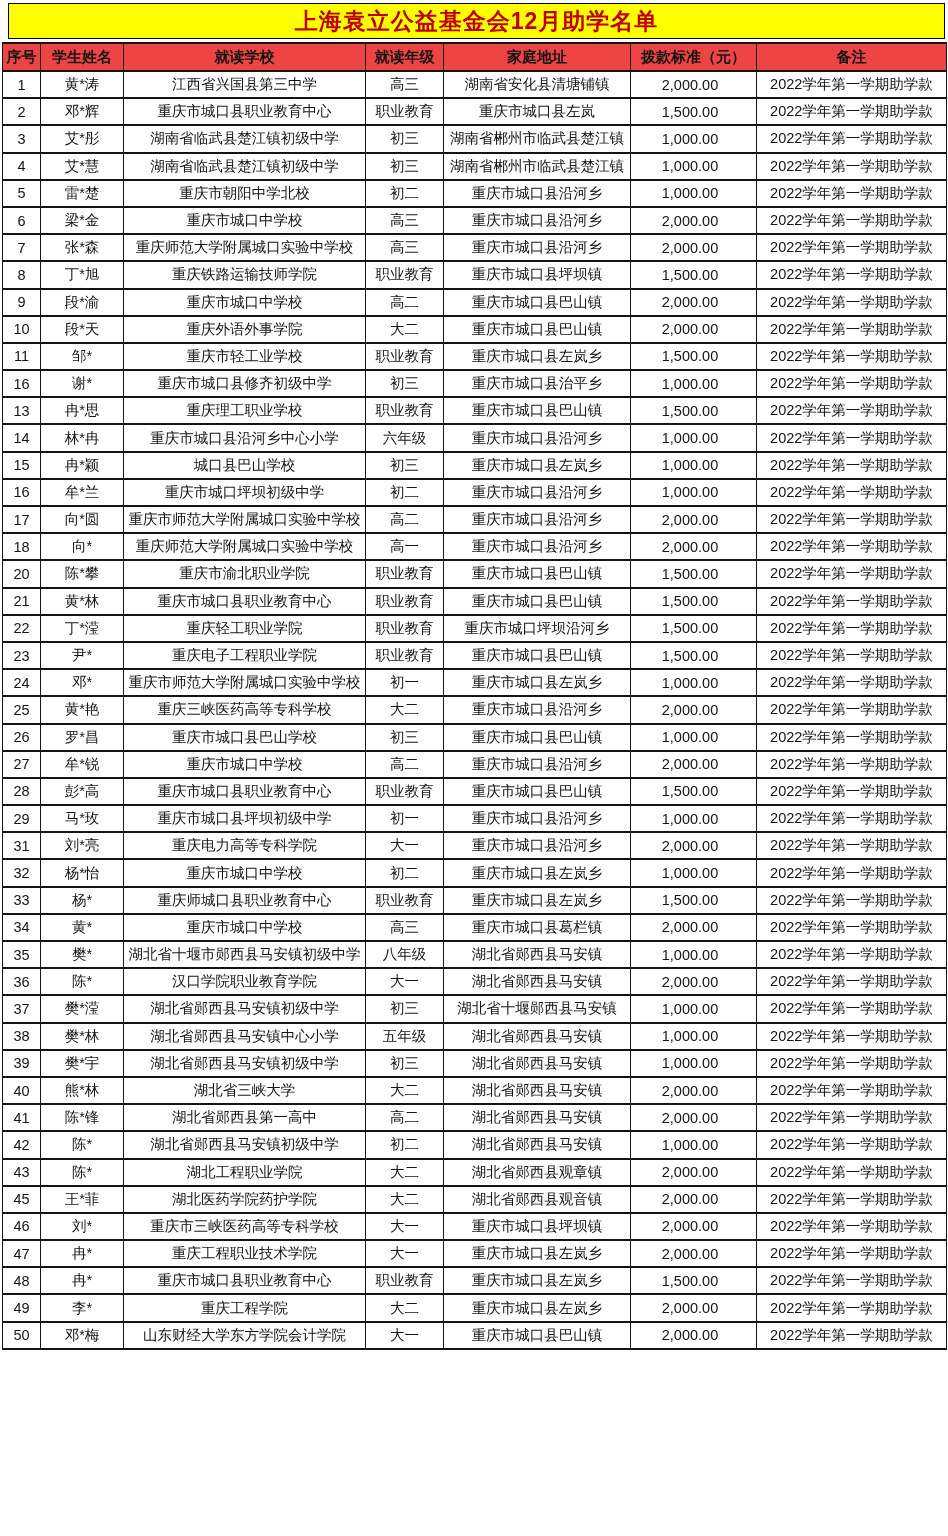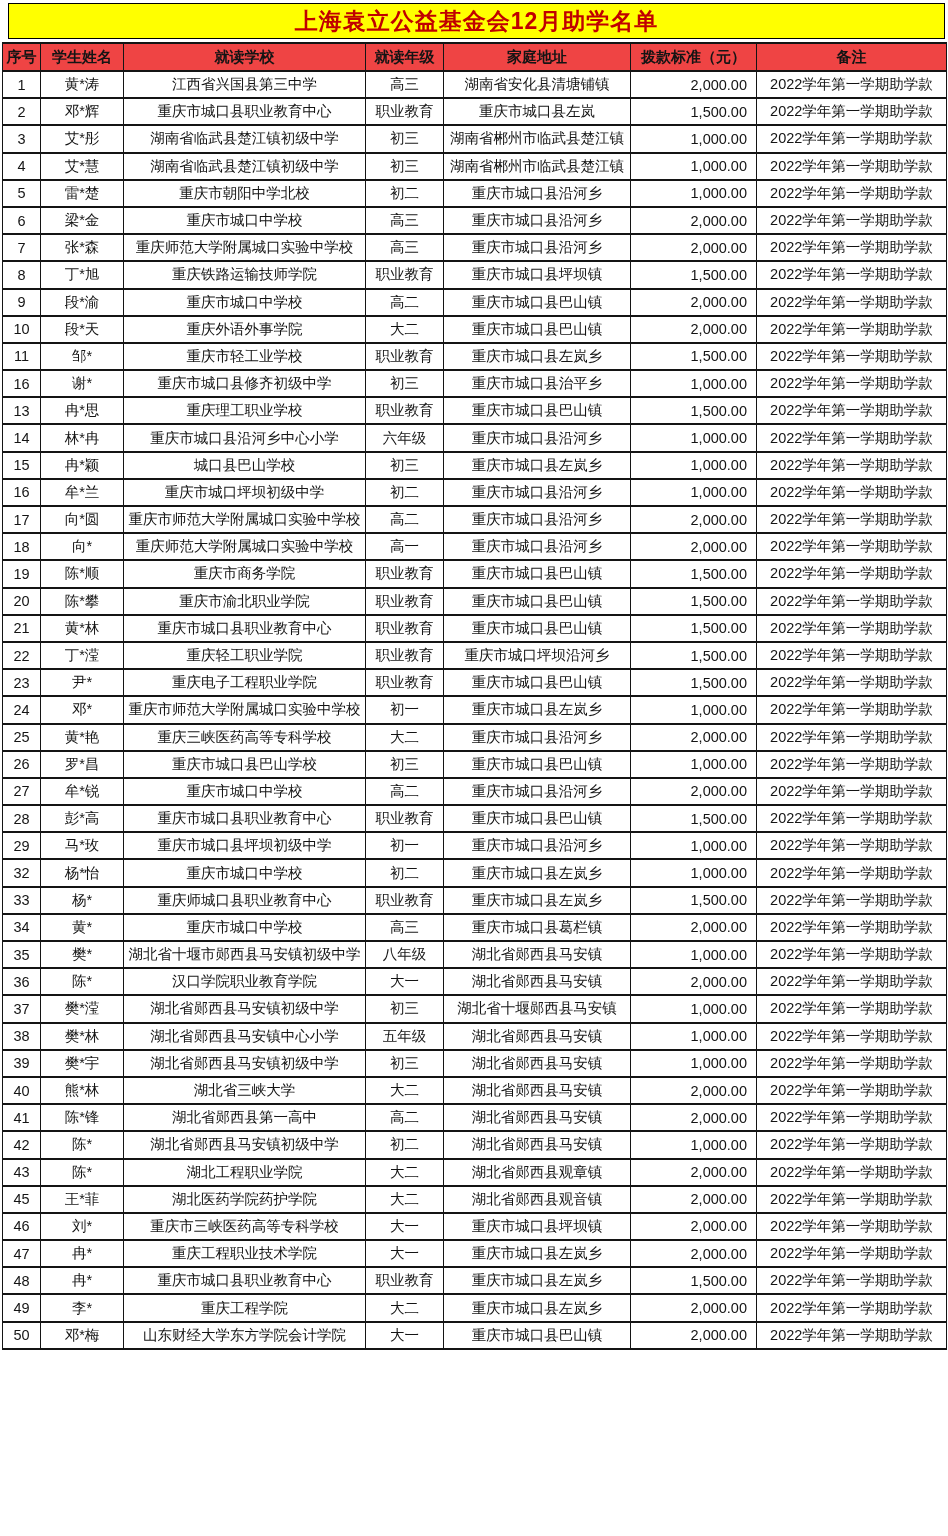--- a/index.html
+++ b/index.html
@@ -60,21 +60,21 @@
     font-size: 15px;
     font-weight: bold;
   }
   table.roster td {
     height: 25.2px;
     font-size: 14.5px;
     font-weight: normal;
     background: #ffffff;
   }
   table.roster td.c5 {
-    text-align: right;
+    text-align: center;
     padding-right: 9px;
   }
   col.w0 { width: 38px; }
   col.w1 { width: 83px; }
   col.w2 { width: 242px; }
   col.w3 { width: 78px; }
   col.w4 { width: 187px; }
   col.w5 { width: 126px; }
   col.w6 { width: 190px; }
 </style>
@@ -265,29 +265,20 @@
         <tr>
           <td class="c0">18</td>
           <td class="c1">向*</td>
           <td class="c2">重庆师范大学附属城口实验中学校</td>
           <td class="c3">高一</td>
           <td class="c4">重庆市城口县沿河乡</td>
           <td class="c5">2,000.00</td>
           <td class="c6">2022学年第一学期助学款</td>
         </tr>
         <tr>
-          <td class="c0">19</td>
-          <td class="c1">陈*顺</td>
-          <td class="c2">重庆市商务学院</td>
-          <td class="c3">职业教育</td>
-          <td class="c4">重庆市城口县巴山镇</td>
-          <td class="c5">1,500.00</td>
-          <td class="c6">2022学年第一学期助学款</td>
-        </tr>
-        <tr>
           <td class="c0">20</td>
           <td class="c1">陈*攀</td>
           <td class="c2">重庆市渝北职业学院</td>
           <td class="c3">职业教育</td>
           <td class="c4">重庆市城口县巴山镇</td>
           <td class="c5">1,500.00</td>
           <td class="c6">2022学年第一学期助学款</td>
         </tr>
         <tr>
           <td class="c0">21</td>
@@ -361,20 +352,29 @@
           <td class="c5">1,500.00</td>
           <td class="c6">2022学年第一学期助学款</td>
         </tr>
         <tr>
           <td class="c0">29</td>
           <td class="c1">马*玫</td>
           <td class="c2">重庆市城口县坪坝初级中学</td>
           <td class="c3">初一</td>
           <td class="c4">重庆市城口县沿河乡</td>
           <td class="c5">1,000.00</td>
+          <td class="c6">2022学年第一学期助学款</td>
+        </tr>
+        <tr>
+          <td class="c0">31</td>
+          <td class="c1">刘*亮</td>
+          <td class="c2">重庆电力高等专科学院</td>
+          <td class="c3">大一</td>
+          <td class="c4">重庆市城口县沿河乡</td>
+          <td class="c5">2,000.00</td>
           <td class="c6">2022学年第一学期助学款</td>
         </tr>
         <tr>
           <td class="c0">32</td>
           <td class="c1">杨*怡</td>
           <td class="c2">重庆市城口中学校</td>
           <td class="c3">初二</td>
           <td class="c4">重庆市城口县左岚乡</td>
           <td class="c5">1,000.00</td>
           <td class="c6">2022学年第一学期助学款</td>

